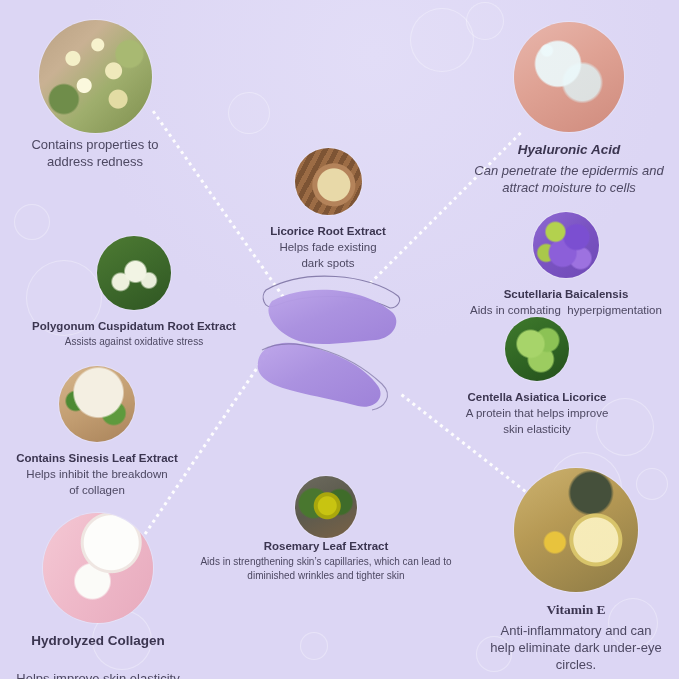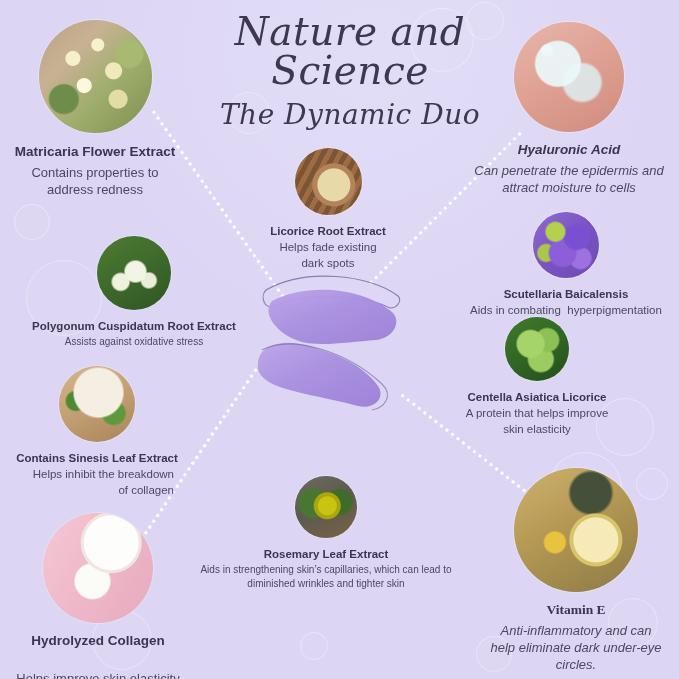--- a/index.html
+++ b/index.html
@@ -117,44 +117,39 @@
   <div class="bub" style="left:608px;top:598px;width:48px;height:48px;"></div>
   <div class="bub" style="left:476px;top:636px;width:34px;height:34px;"></div>
   <div class="bub" style="left:300px;top:632px;width:26px;height:26px;"></div>
   <div class="bub" style="left:228px;top:92px;width:40px;height:40px;"></div>
 
   <div class="dots" style="left:152px;top:108px;width:230px;transform:rotate(55deg);"></div>
   <div class="dots" style="left:522px;top:130px;width:215px;transform:rotate(135deg);"></div>
   <div class="dots" style="left:140px;top:540px;width:235px;transform:rotate(-56deg);"></div>
   <div class="dots" style="left:400px;top:392px;width:185px;transform:rotate(38deg);"></div>
 
-  <div class="title-wrap">
-    <div class="t1">Nature and Science</div>
-    <div class="t2">The Dynamic Duo</div>
-  </div>
 
   <div class="patch" style="left:252px;top:268px;">
     <svg width="170" height="165" viewBox="0 0 170 165" aria-hidden="true">
       <defs>
         <linearGradient id="pg" x1="0" y1="0" x2="1" y2="1">
           <stop offset="0%" stop-color="#bda5ea"></stop>
           <stop offset="45%" stop-color="#a98fdf"></stop>
           <stop offset="100%" stop-color="#9c7fd8"></stop>
         </linearGradient>
       </defs>
       <path d="M14,22 C52,0 118,6 146,28 C150,32 146,40 138,40 C110,26 54,24 22,38 C12,42 8,28 14,22 Z" fill="none" stroke="#6b6094" stroke-width="1.1" opacity=".75"></path>
       <path d="M20,33 C56,14 112,20 140,44 C150,53 142,70 124,72 C96,74 64,80 44,72 C22,63 10,44 20,33 Z" fill="url(#pg)" opacity=".96"></path>
       <path d="M6,94 C8,78 28,72 48,76 C84,84 112,98 126,118 C134,130 122,142 106,138 C70,128 30,124 14,112 C6,106 5,100 6,94 Z" fill="url(#pg)" opacity=".96"></path>
       <path d="M10,82 C40,66 96,84 130,116 C142,128 132,140 120,142" fill="none" stroke="#6b6094" stroke-width="1.1" opacity=".6"></path>
     </svg>
   </div>
 
   <div class="item" style="left:0px;top:20px;width:190px;">
     <div class="circ img-chamomile" style="width:113px;height:113px;"></div>
-    <div class="nm" style="font-size:13.5px;margin-top:11px;">Matricaria Flower Extract</div>
     <div class="ds" style="font-size:13px;margin-top:3px;padding:0 22px;">Contains properties to address redness</div>
   </div>
 
   <div class="item" style="left:470px;top:22px;width:198px;font-style:italic;">
     <div class="circ img-hyaluronic" style="width:110px;height:110px;"></div>
     <div class="nm" style="font-size:13.5px;margin-top:10px;">Hyaluronic Acid</div>
     <div class="ds" style="font-size:13px;margin-top:3px;padding:0 4px;">Can penetrate the epidermis and attract moisture to cells</div>
   </div>
 
   <div class="item" style="left:253px;top:148px;width:150px;">
@@ -177,34 +172,34 @@
 
   <div class="item" style="left:432px;top:317px;width:210px;">
     <div class="circ img-centella" style="width:64px;height:64px;"></div>
     <div class="nm" style="font-size:11.5px;margin-top:9px;">Centella Asiatica Licorice</div>
     <div class="ds" style="font-size:11.5px;margin-top:2px;padding:0 26px;">A protein that helps improve skin elasticity</div>
   </div>
 
   <div class="item" style="left:8px;top:366px;width:178px;">
     <div class="circ img-tea" style="width:76px;height:76px;"></div>
     <div class="nm" style="font-size:11.5px;margin-top:9px;">Contains Sinesis Leaf Extract</div>
-    <div class="ds" style="font-size:11.5px;margin-top:2px;padding:0 12px;text-align:right;">Helps inhibit the breakdown of collagen</div>
+    <div class="ds" style="font-size:11.5px;margin-top:2px;padding:0 12px;">Helps inhibit the breakdown of collagen</div>
   </div>
 
   <div class="item" style="left:182px;top:476px;width:288px;">
     <div class="circ img-rosemary" style="width:62px;height:62px;"></div>
-    <div class="nm" style="font-size:11.5px;margin-top:9px;">Rosemary Leaf Extract</div>
+    <div class="nm" style="font-size:11.5px;margin-top:1px;">Rosemary Leaf Extract</div>
     <div class="ds" style="font-size:10px;margin-top:2px;padding:0 6px;">Aids in strengthening skin’s capillaries, which can lead to diminished wrinkles and tighter skin</div>
   </div>
 
   <div class="item" style="left:4px;top:513px;width:188px;">
     <div class="circ img-collagen" style="width:110px;height:110px;"></div>
     <div class="nm" style="font-size:13.5px;margin-top:10px;">Hydrolyzed Collagen</div>
     <div class="ds" style="font-size:13px;margin-top:20px;">Helps improve skin elasticity</div>
   </div>
 
   <div class="item" style="left:478px;top:468px;width:196px;">
     <div class="circ img-vitamine" style="width:124px;height:124px;"></div>
     <div class="nm" style="font-size:13.5px;margin-top:10px;font-family:Liberation Serif, serif;">Vitamin E</div>
-    <div class="ds" style="font-size:13px;margin-top:3px;padding:0 12px;font-style:italic;">Anti-inflammatory and can help eliminate dark under-eye circles.</div>
+    <div class="ds" style="font-size:13px;margin-top:3px;padding:0 12px;">Anti-inflammatory and can help eliminate dark under-eye circles.</div>
   </div>
 
 </div>
 
 </body></html>

